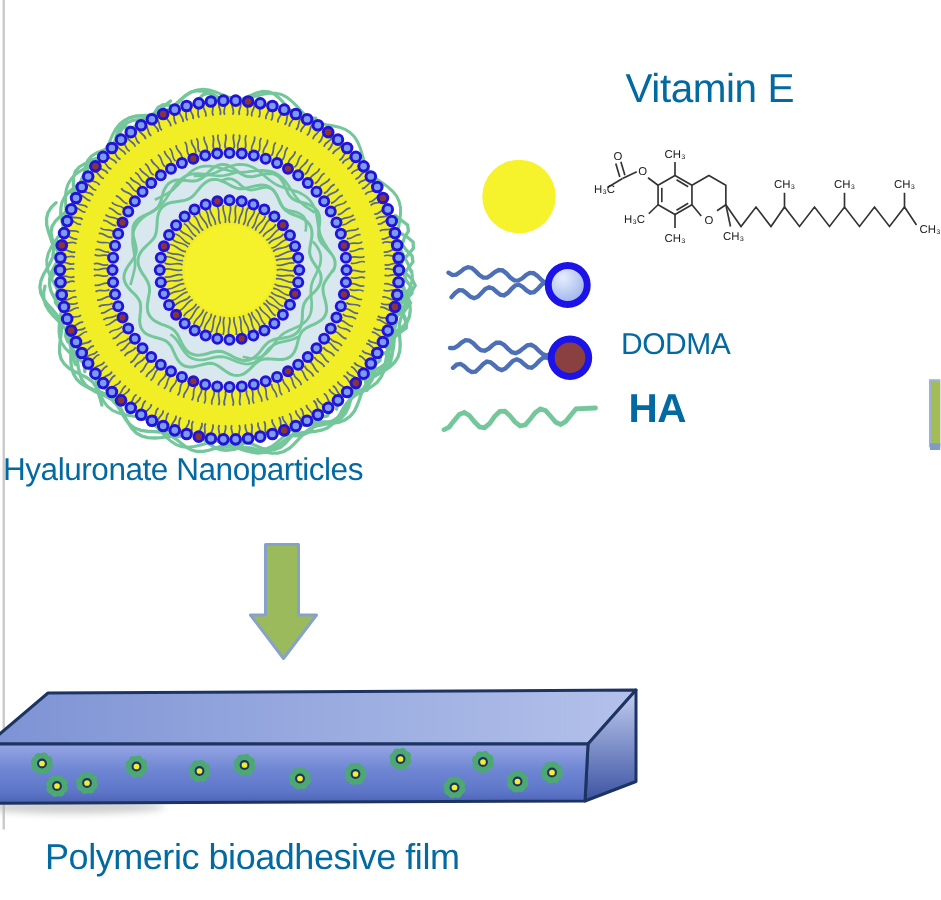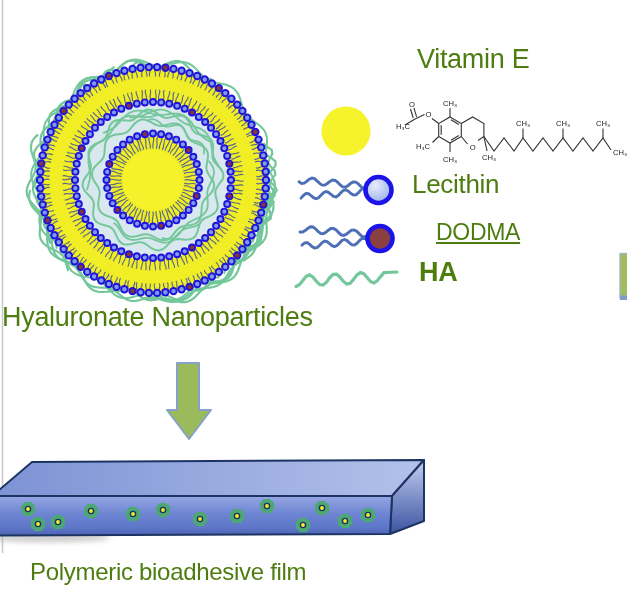--- a/index.html
+++ b/index.html
@@ -1,25 +1,25 @@
 <!DOCTYPE html>
 <html><head>
 <meta charset="utf-8">
 <style>
   html,body{margin:0;padding:0;background:#fff;}
   .canvas{
     position:relative;width:627px;height:600px;background:#ffffff;overflow:hidden;
     font-family:"Liberation Sans",sans-serif;
   }
-  .lbl{position:absolute;color:#4d7c0f;white-space:nowrap;letter-spacing:-0.3px;}
+  .lbl{position:absolute;color:#0369a1;white-space:nowrap;letter-spacing:-0.3px;}
   .lbl-vitamin{left:417px;top:44px;font-size:27px;}
   .lbl-lecithin{left:412px;top:169px;font-size:26px;}
-  .lbl-dodma{left:436px;top:219px;font-size:23px;text-decoration:underline;}
+  .lbl-dodma{left:414px;top:219px;font-size:20px;}
   .lbl-ha{left:419px;top:257px;font-size:27px;font-weight:bold;}
-  .lbl-np{left:2px;top:302px;font-size:27px;}
+  .lbl-np{left:2px;top:302px;font-size:21px;}
   .lbl-film{left:30px;top:558px;font-size:24px;}
   svg{position:absolute;left:0;top:0;}
   .chem-label{font-family:"Liberation Sans",sans-serif;font-size:7.6px;fill:#222;}
 </style>
 </head>
 <body>
 
 <div class="canvas">
 
   <svg id="fig" width="627" height="600" viewBox="0 0 627 600">
@@ -905,18 +905,17 @@
           <use href="#npdot" transform="translate(267,506)"></use>
           <use href="#npdot" transform="translate(303,525)"></use>
           <use href="#npdot" transform="translate(322,508)"></use>
           <use href="#npdot" transform="translate(345,521)"></use>
           <use href="#npdot" transform="translate(368,515)"></use>
         </g>
     </g>
   </svg>
 
   <div class="lbl lbl-vitamin">Vitamin E</div>
-  <div class="lbl lbl-lecithin">Lecithin</div>
   <div class="lbl lbl-dodma">DODMA</div>
   <div class="lbl lbl-ha">HA</div>
   <div class="lbl lbl-np">Hyaluronate Nanoparticles</div>
   <div class="lbl lbl-film">Polymeric bioadhesive film</div>
 </div>
 
 </body></html>

